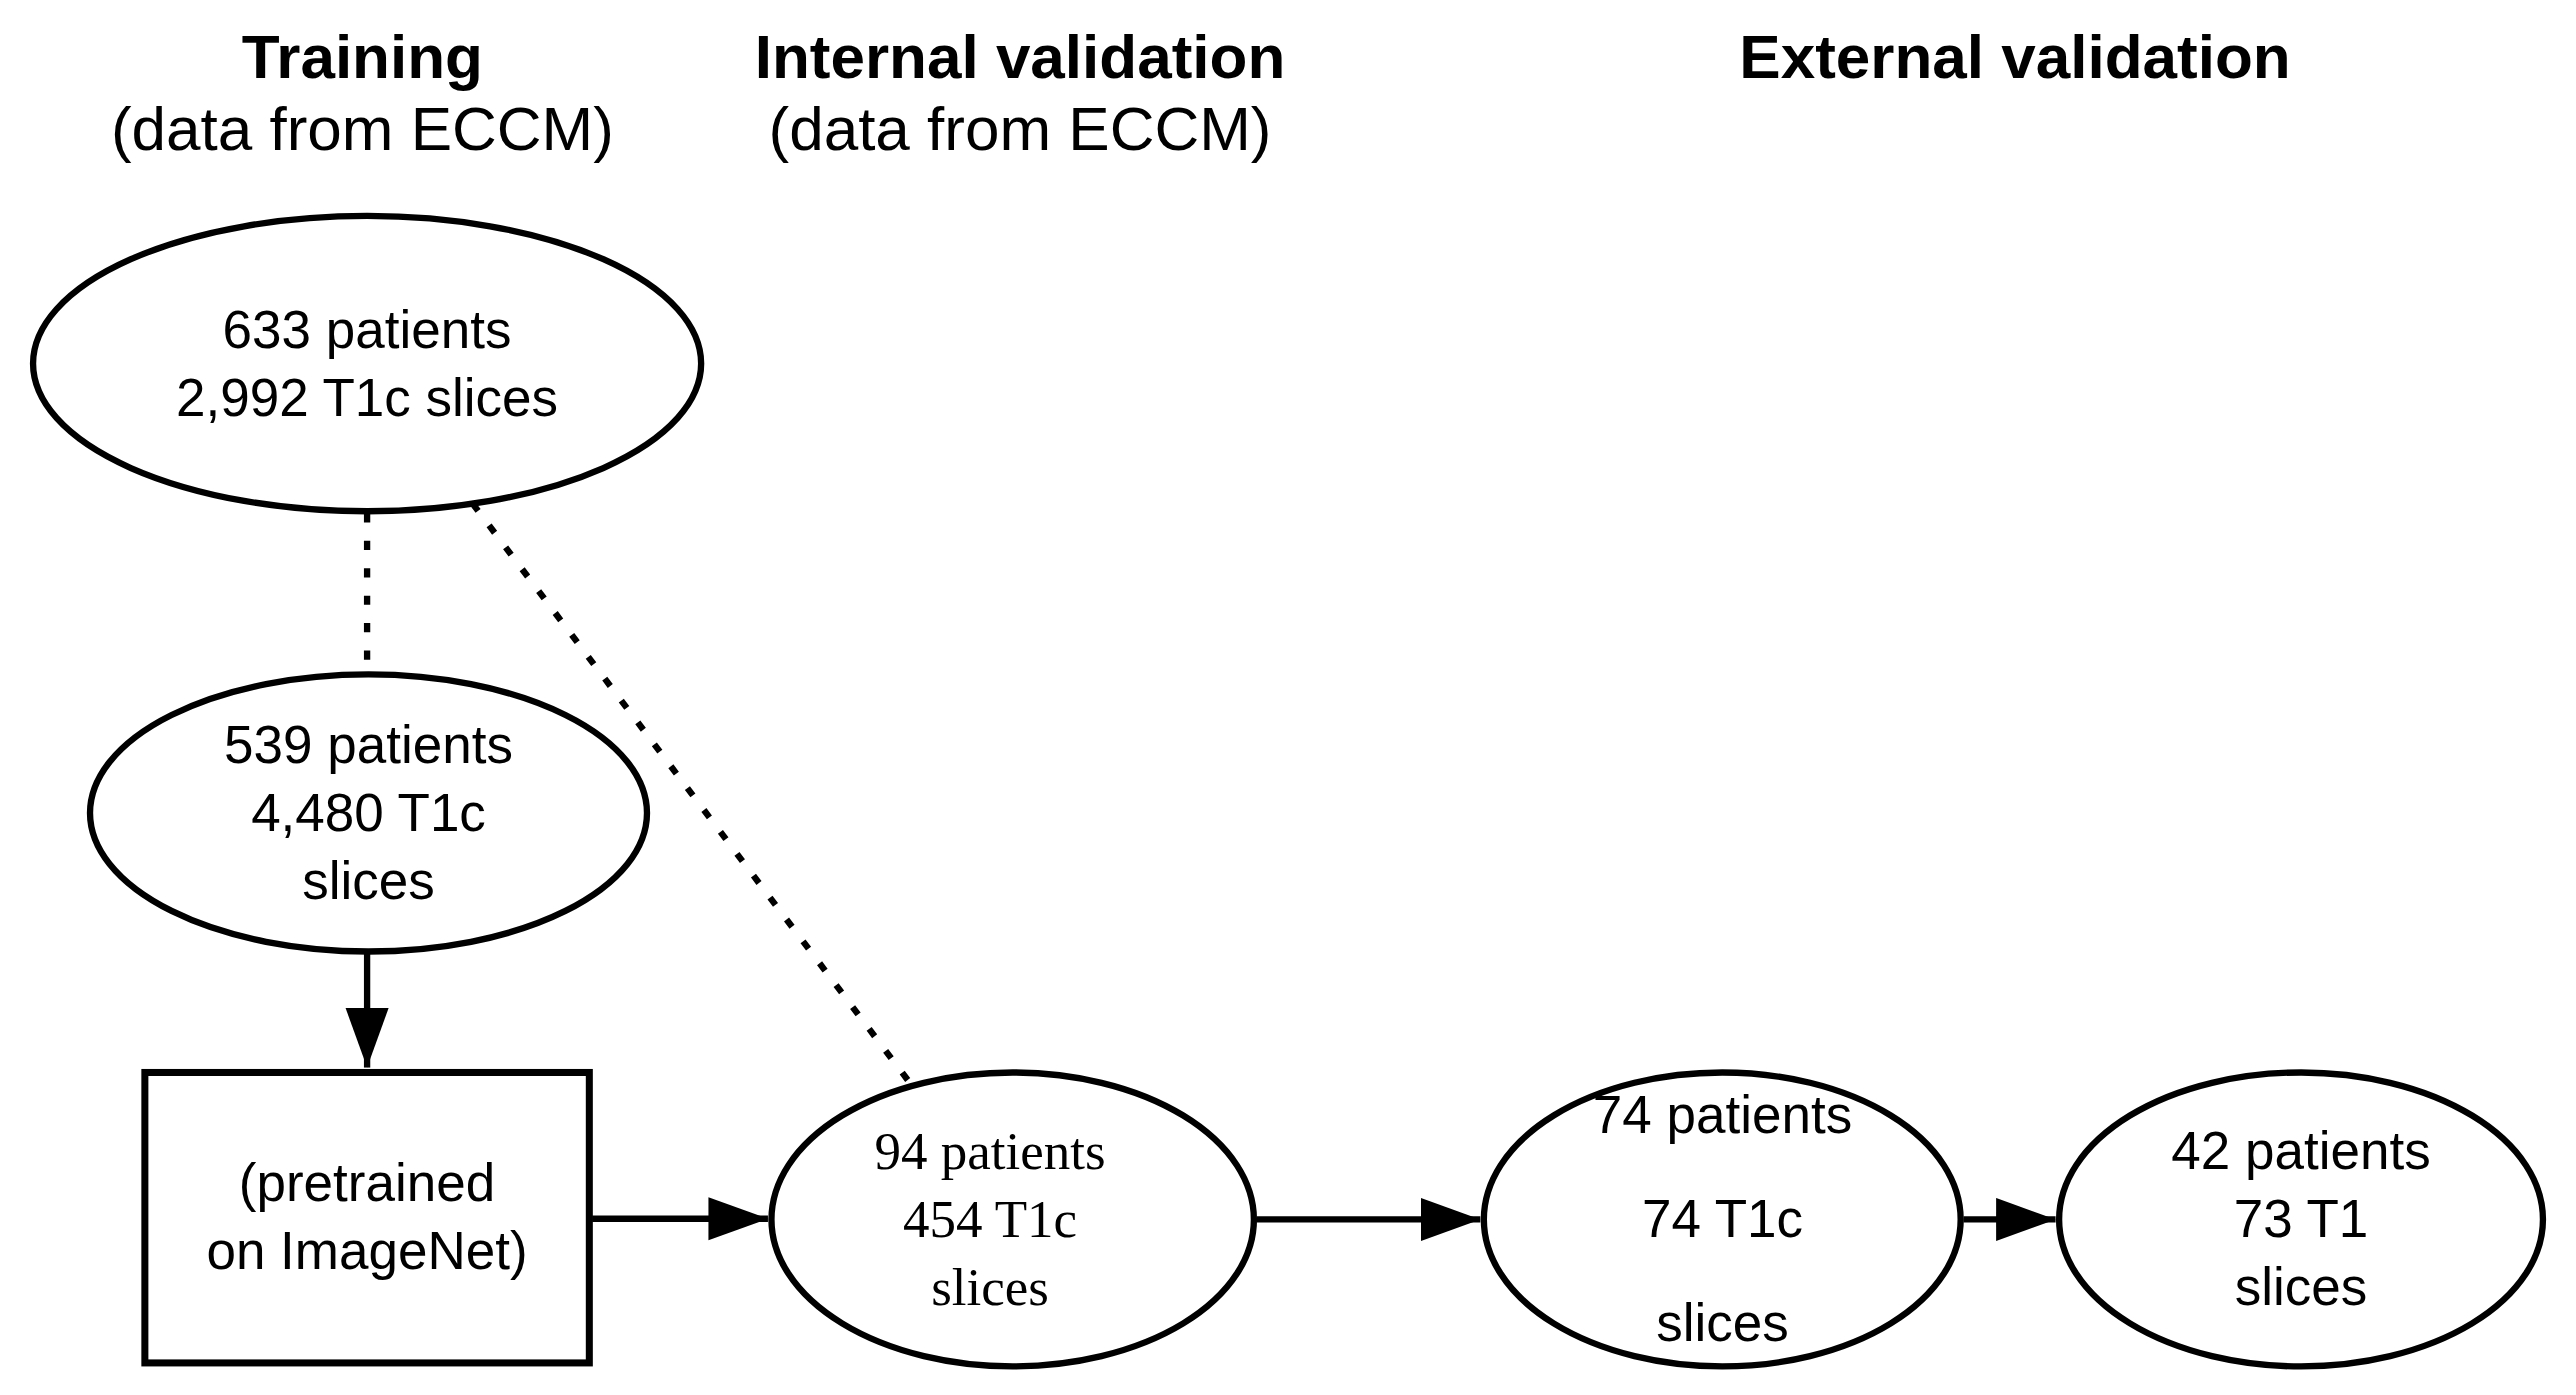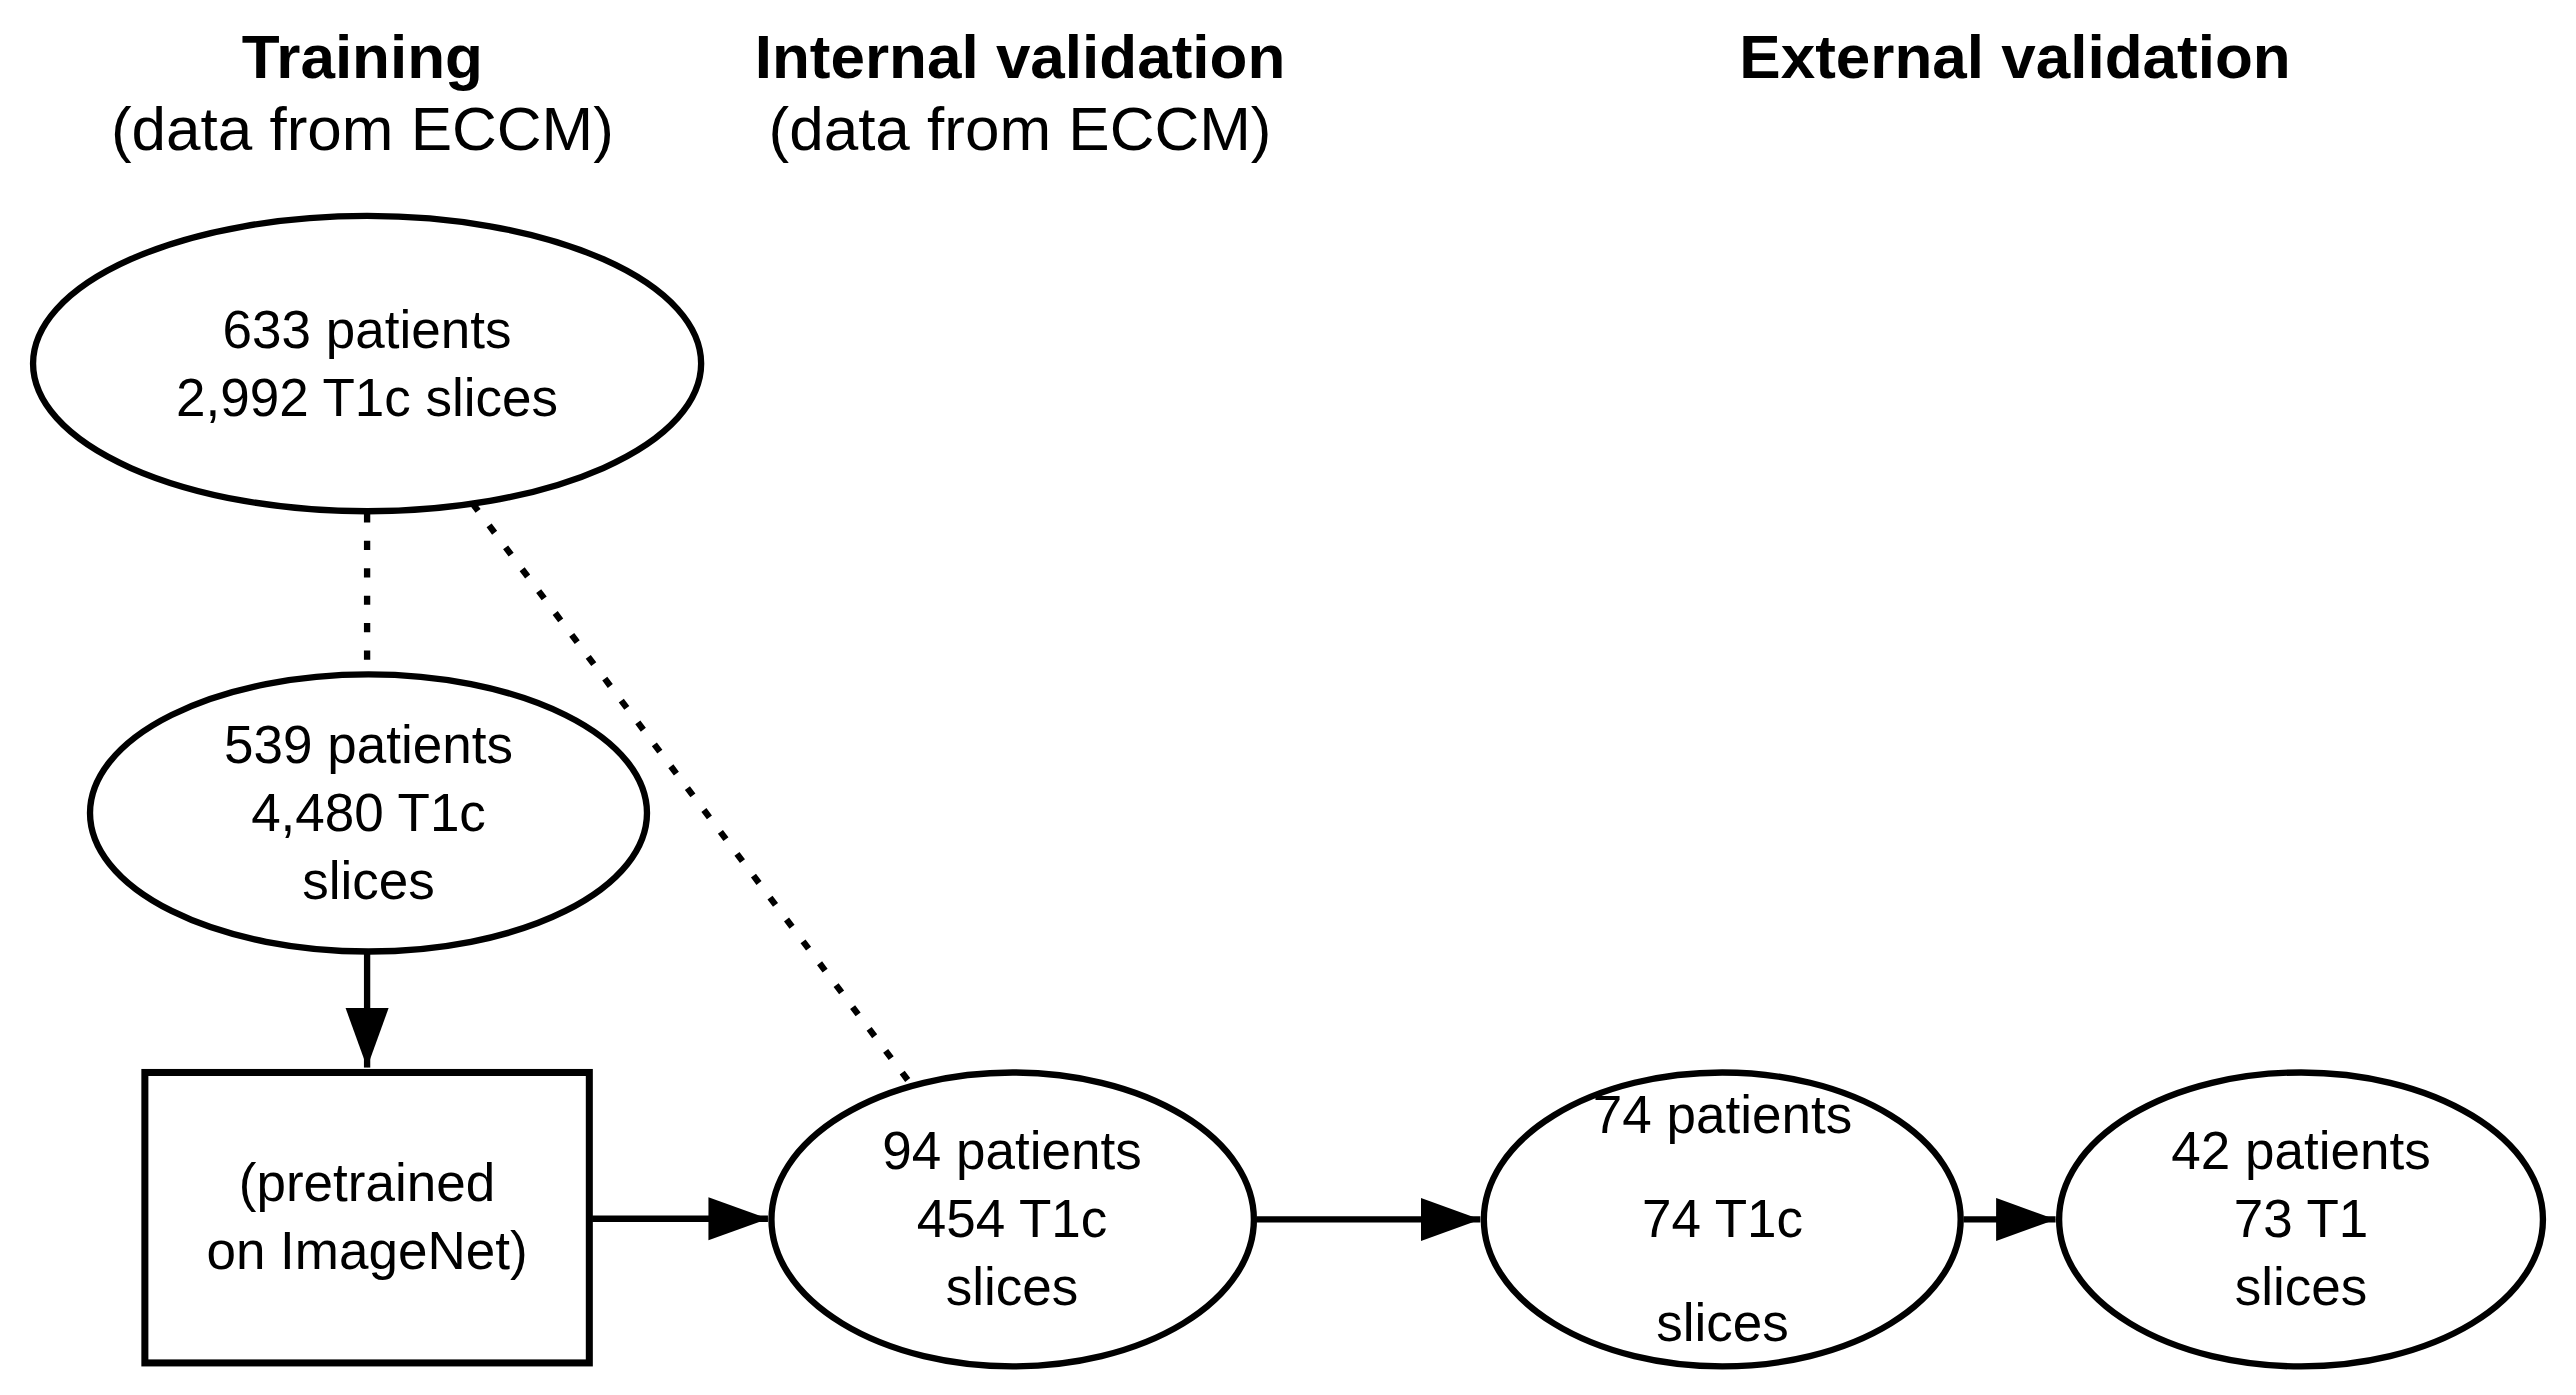--- a/index.html
+++ b/index.html
@@ -92,21 +92,21 @@
     <span>539 patients</span>
     <span>4,480 T1c</span>
     <span>slices</span>
   </div>
 
   <div class="node-label" style="left:145px; top:1072px; width:444px; height:290px;">
     <span>(pretrained</span>
     <span>on ImageNet)</span>
   </div>
 
-  <div class="node-label" style="left:771px; top:1072px; width:482px; height:294px;">
+  <div class="node-label" style="left:749px; top:1072px; width:482px; height:294px;font-family:Liberation Serif, serif;">
     <span>94 patients</span>
     <span>454 T1c</span>
     <span>slices</span>
   </div>
 
   <div class="node-label" style="left:1484px; top:1072px; width:477px; height:294px;gap:36px;">
     <span>74 patients</span>
     <span>74 T1c</span>
     <span>slices</span>
   </div>

